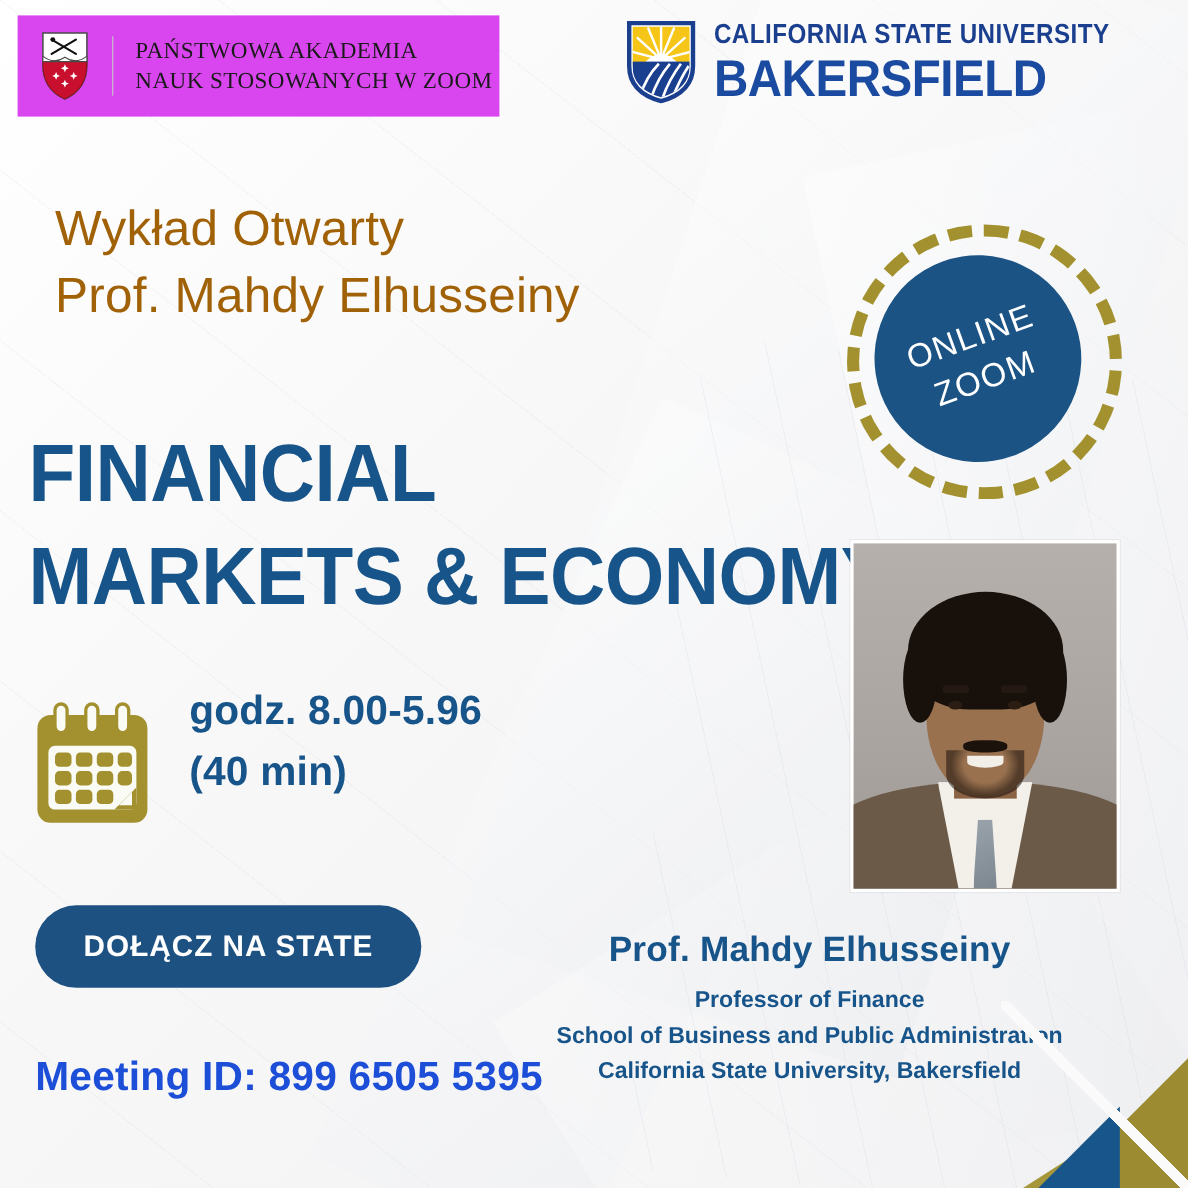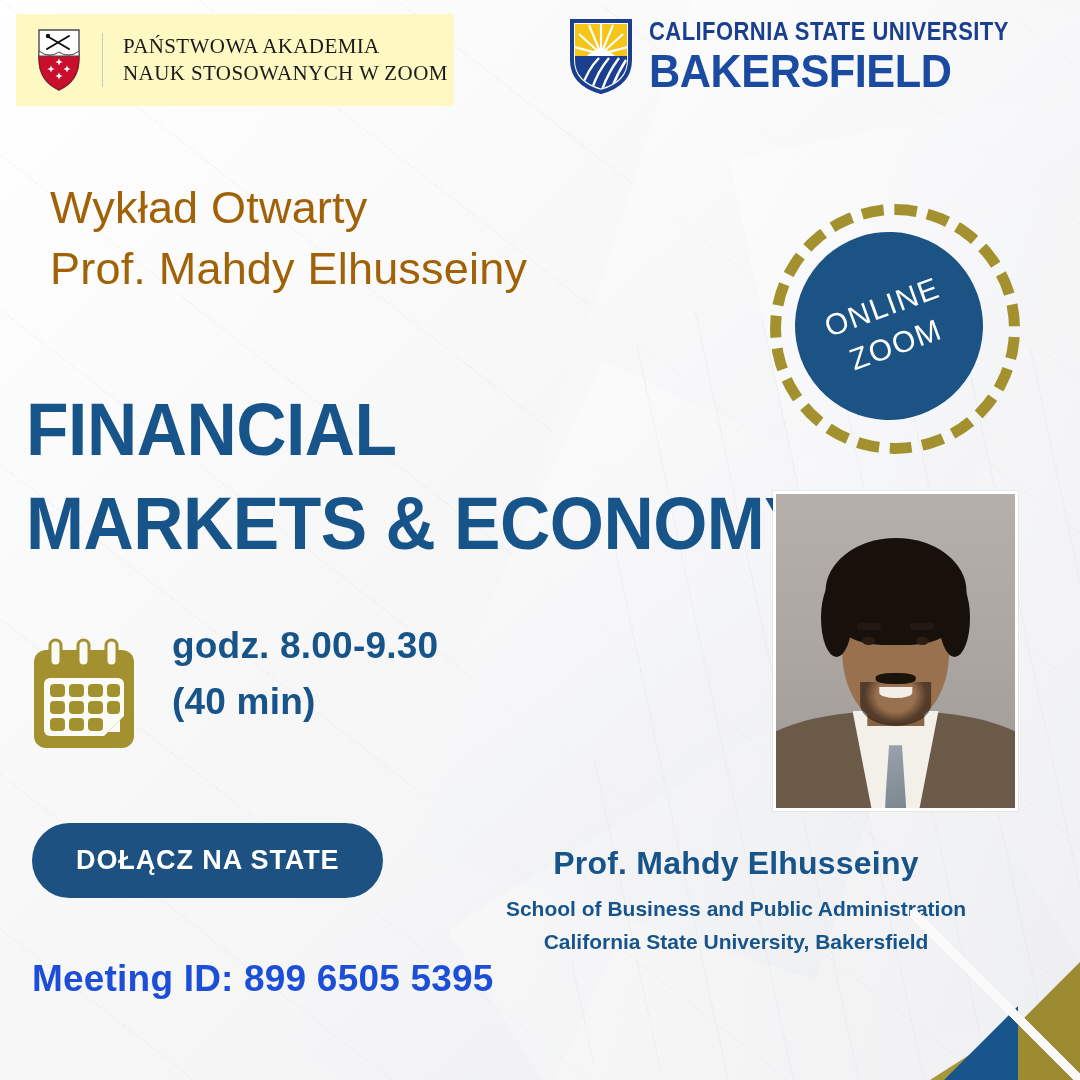--- a/index.html
+++ b/index.html
@@ -76,21 +76,21 @@
   .corner-white-slash {
     position:absolute; right:0; bottom:0;
     width:170px; height:170px;
     background:linear-gradient(45deg, transparent 48%, #fafafa 48%, #fafafa 52%, transparent 52%);
   }
 
   
   .logo-pans {
     position:absolute; top:14px; left:16px;
     width:438px; height:92px;
-    background:#fef9c3;
+    background:#d946ef;
     display:flex; align-items:center;
     padding-left:22px;
   }
   .pans-shield { width:42px; height:62px; flex:0 0 auto; }
   .pans-rule { width:1px; height:54px; background:#c9c9c9; margin:0 20px 0 22px; }
   .pans-text {
     font-family:"Liberation Serif", serif;
     color:#1a1a1a;
     font-size:21px;
     line-height:1.28;
@@ -456,33 +456,34 @@
       </g>
       <path d="M94 80 L94 100 L74 100 Z" fill="#a3912f"></path>
       <path d="M90 84 L90 96 L78 96 Z" fill="#fbfbf6"></path>
       <g fill="#fbfbf6" stroke="#a3912f" stroke-width="3">
         <rect x="20" y="4" width="11" height="26" rx="5.5"></rect>
         <rect x="48" y="4" width="11" height="26" rx="5.5"></rect>
         <rect x="76" y="4" width="11" height="26" rx="5.5"></rect>
       </g>
     </svg>
     <div class="date-text">
-      <div>godz. 8.00-9.30</div>
+      <div>godz. 8.00-5.96</div>
       <div>(40 min)</div>
     </div>
   </div>
 
   <button class="cta-btn">DOŁĄCZ NA STATE</button>
 
   <div class="creds">
     <div>Meeting ID: 899 6505 5395</div>
   </div>
 
   <div class="speaker-name">Prof. Mahdy Elhusseiny</div>
   <div class="speaker-meta">
+    <div>Professor of Finance</div>
     <div>School of Business and Public Administration</div>
     <div>California State University, Bakersfield</div>
   </div>
 
   <div class="corner-gold2"></div>
   <div class="corner-gold"></div>
   <div class="corner-blue"></div>
   <div class="corner-white-slash"></div>
 
 </div>

